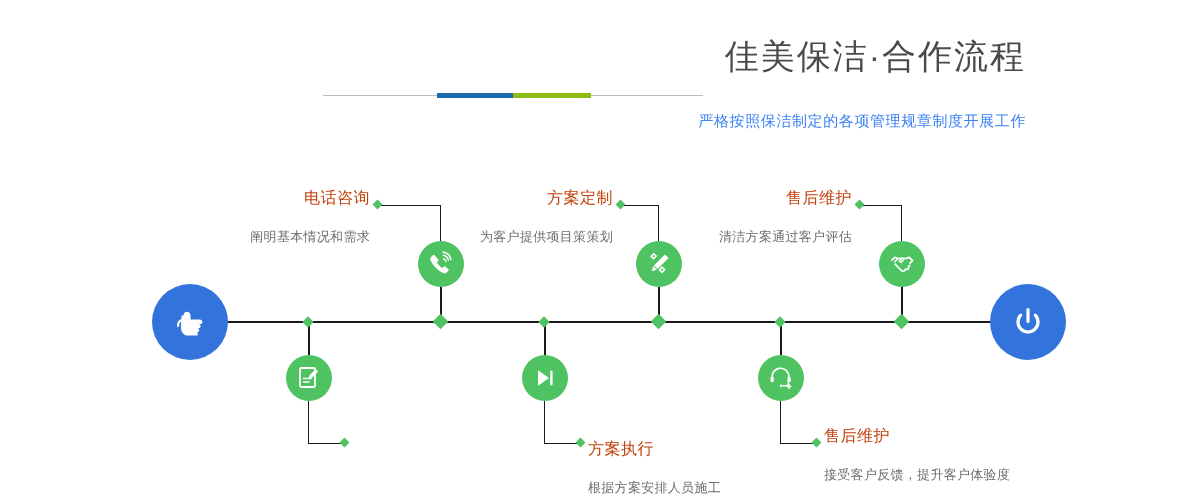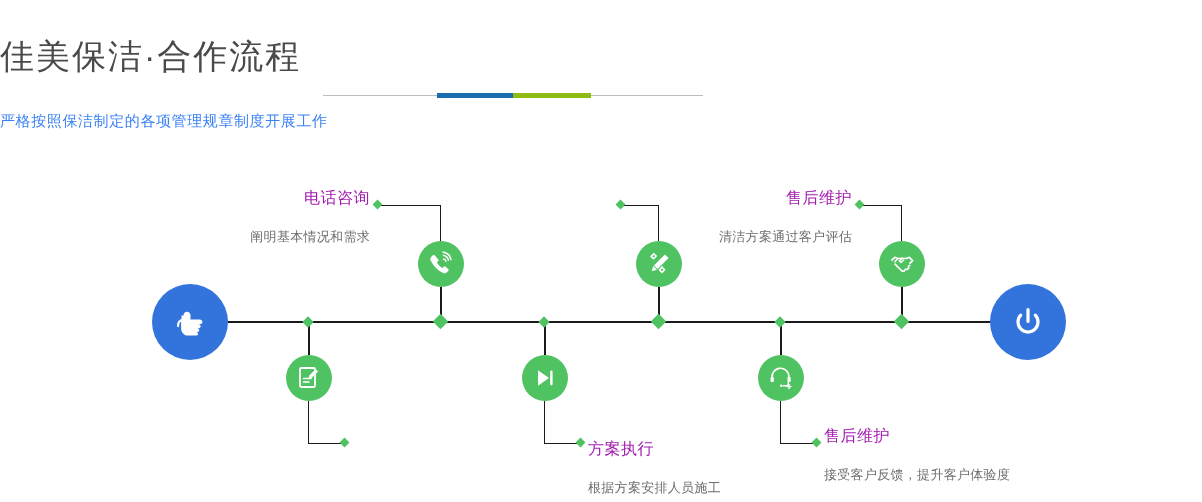--- a/index.html
+++ b/index.html
@@ -16,21 +16,21 @@
     height: 502px;
     background: #ffffff;
   }
 
   
   .header {
     position: absolute;
     top: 34px;
     left: 0;
     width: 1026px;
-    text-align: left;
+    text-align: right;
   }
   .page-title {
     font-size: 34px;
     line-height: 44px;
     color: #4a4a4a;
     letter-spacing: 2px;
     font-weight: normal;
   }
   .divider {
     position: relative;
@@ -146,21 +146,21 @@
   }
 
   
   .label {
     position: absolute;
     white-space: nowrap;
   }
   .label .title {
     font-size: 16px;
     line-height: 22px;
-    color: #a21caf;
+    color: #c2410c;
     letter-spacing: 0.5px;
   }
   .label .desc {
     font-size: 13px;
     line-height: 20px;
     color: #6d6d6d;
     letter-spacing: 0.3px;
     margin-top: 18px;
   }
   .label.above { text-align: right; }
@@ -244,20 +244,24 @@
         <path fill="#ffffff" d="M18.9 3.4l3.7 3.7-11 11-3.7-3.7 11-11z"></path>
         <path fill="#ffffff" d="M7.3 15.1l3.6 3.6-5.2 1.6 1.6-5.2z"></path>
         <path fill="none" stroke="#ffffff" stroke-width="1.6" d="M5.2 5.4l2.6-2.6 2.3 2.3-2.6 2.6z"></path>
         <path fill="none" stroke="#ffffff" stroke-width="1.6" d="M15.9 16.1l2.6 2.6-2.6 2.6-2.3-2.3z"></path>
       </svg>
     </span>
   </div>
   <div class="elbow-v" style="left:658px; top:205px; height:36px;"></div>
   <div class="elbow-h" style="left:621px; top:205px; width:37px;"></div>
   <div class="tip" style="left:617px; top:201px;"></div>
+  <div class="label above" style="left:300px; top:187px; width:313px;">
+    <div class="title">方案定制</div>
+    <div class="desc">为客户提供项目策策划</div>
+  </div>
 
   <div class="stem" style="left:544px; top:321px; height:34px;"></div>
   <div class="diamond small" style="left:540px; top:318px;"></div>
   <div class="node-icon" style="left:522px; top:355px;">
     <span>
       <svg width="26" height="26" viewBox="0 0 26 26">
         <path fill="#ffffff" d="M6 5.2l11 7.8-11 7.8z"></path>
         <rect x="18.2" y="5.6" width="2.4" height="14.8" rx="1.1" fill="#ffffff"></rect>
       </svg>
     </span>

